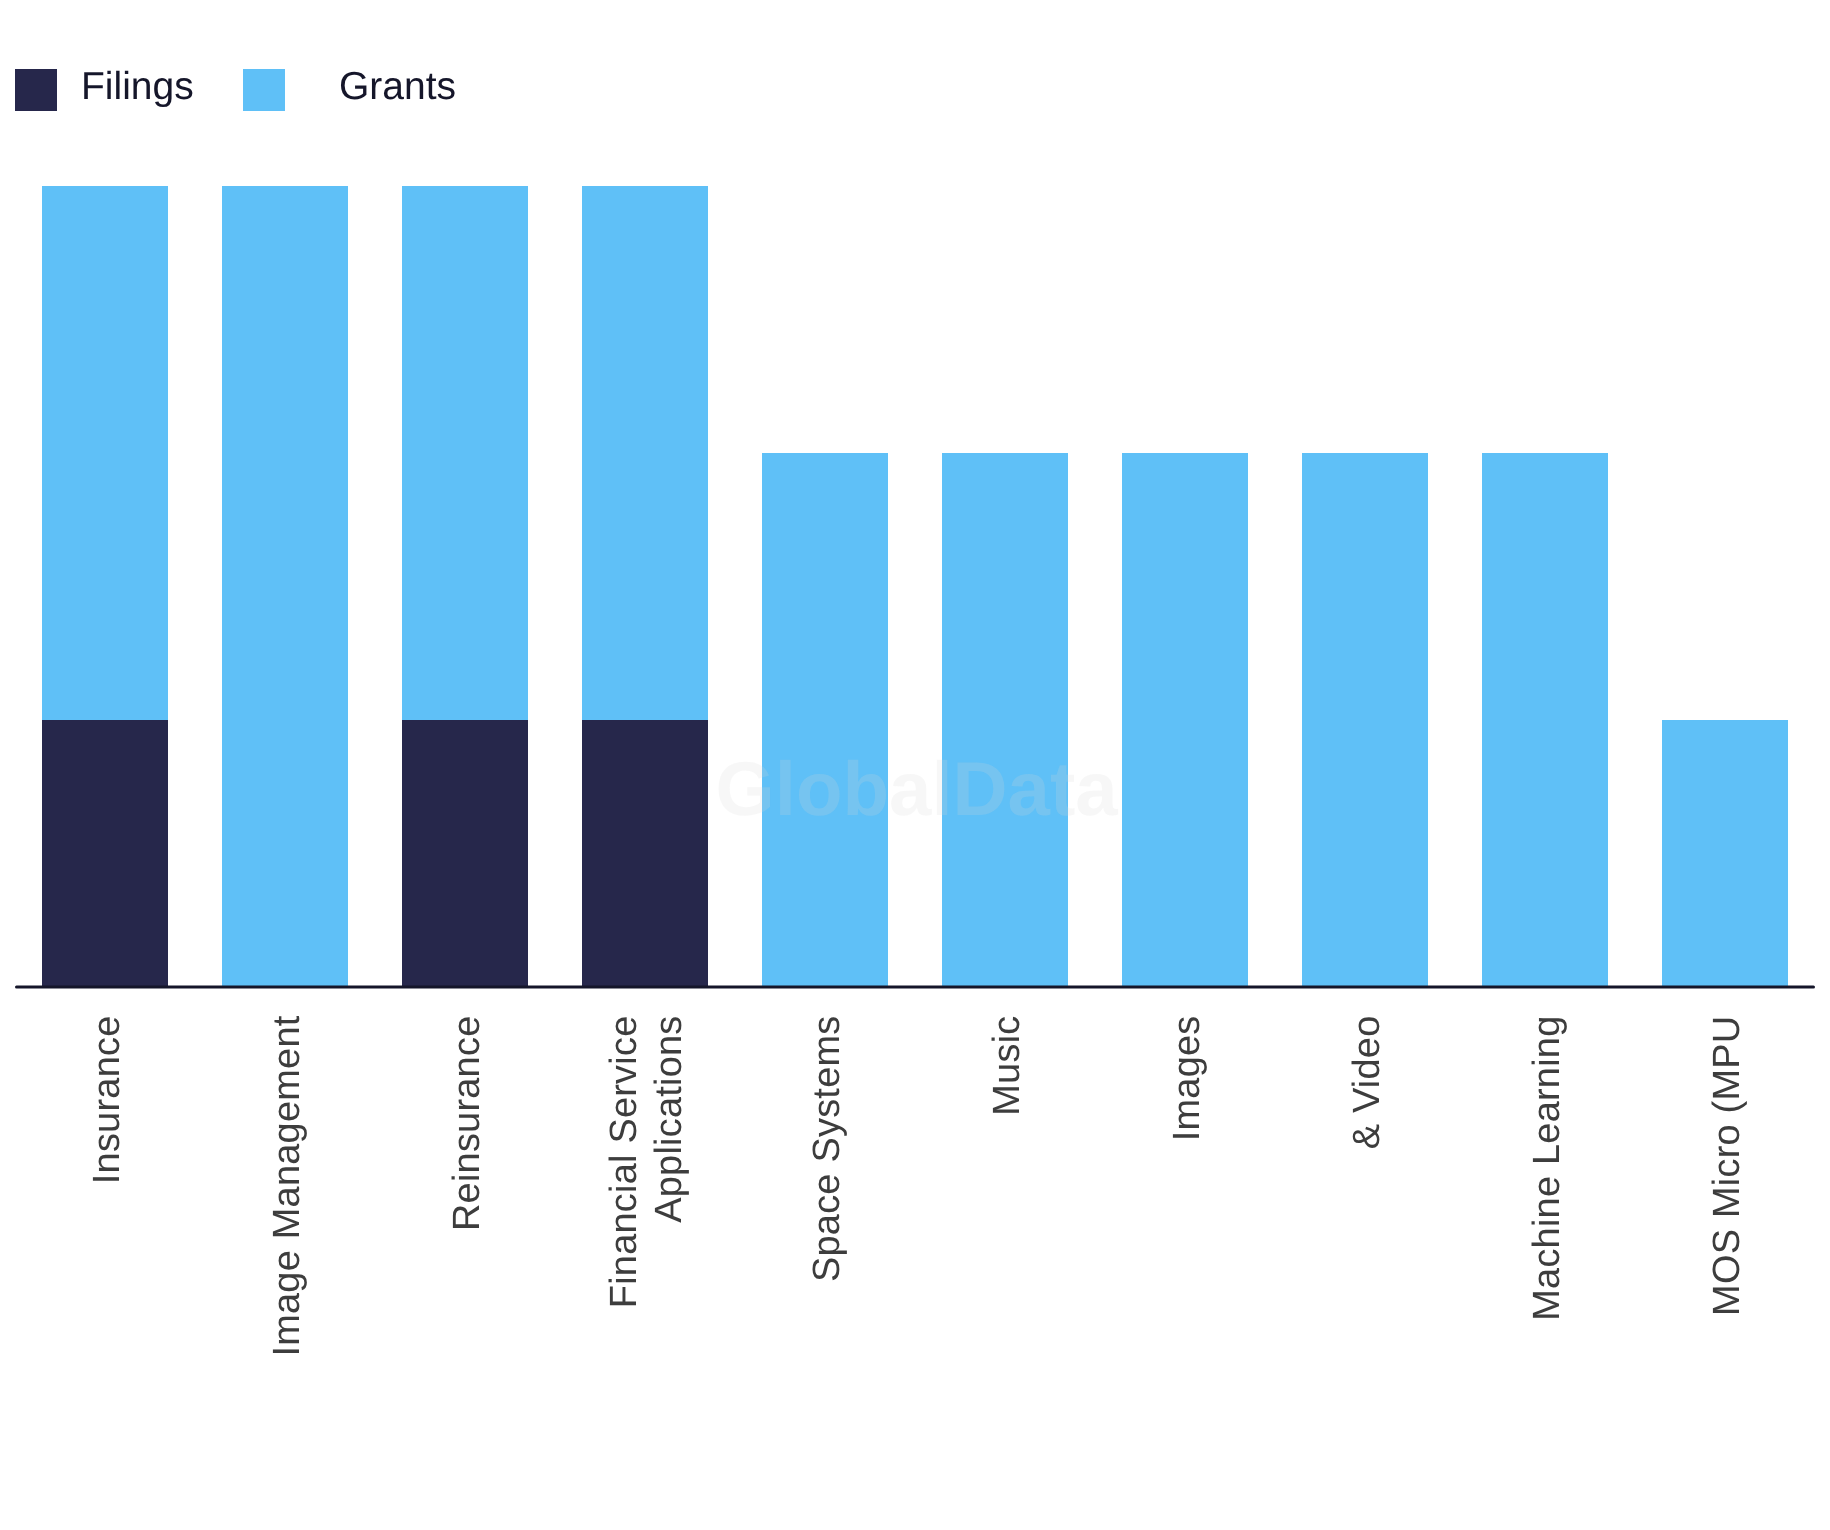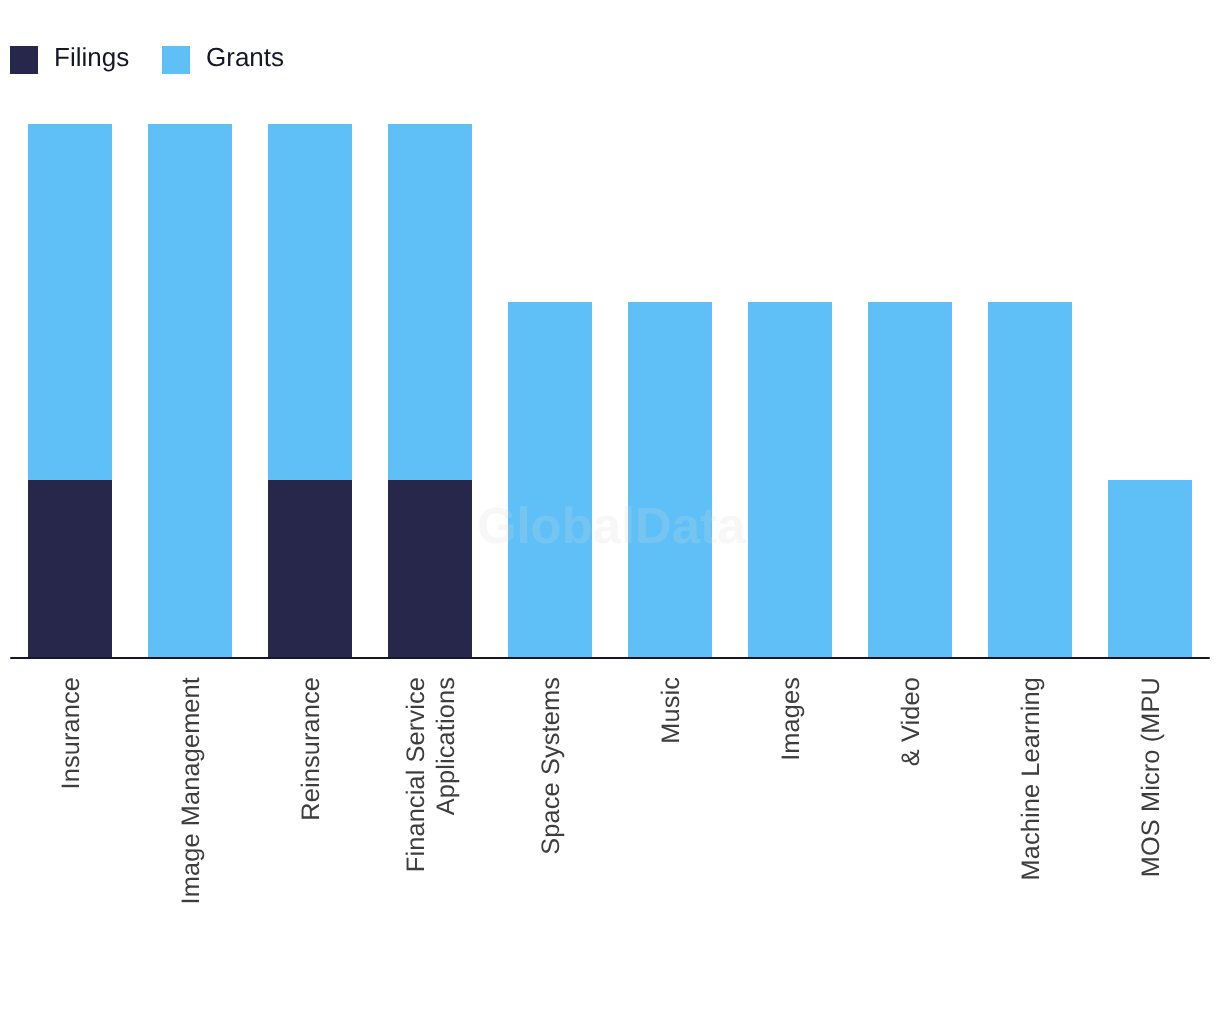--- a/index.html
+++ b/index.html
@@ -5,21 +5,21 @@
 <style>
   html,body{margin:0;padding:0;background:#ffffff;-webkit-font-smoothing:antialiased;text-rendering:geometricPrecision;}
   body{width:1220px;height:1020px;overflow:hidden;
        font-family:"Liberation Sans",sans-serif;}
   .chart{position:relative;width:1220px;height:1020px;background:#ffffff;}
 
   
   .legend{position:absolute;left:0;top:46px;height:28px;transform:translateZ(0);}
   .legend-item{position:absolute;top:0;display:flex;align-items:flex-start;}
   .legend-item.i0{left:10px;}
-  .legend-item.i1{left:162px;}
+  .legend-item.i1{left:162px;gap:20px;}
   .swatch{width:28px;height:28px;flex:0 0 auto;}
   .legend-label{font-size:26px;color:#15162a;margin-left:16px;transform:translateZ(0);
                 line-height:28px;margin-top:-3px;white-space:pre;}
 
   
   .plot{position:absolute;left:0;top:0;width:1220px;height:1020px;}
   .bar{position:absolute;}
   .seg{position:absolute;left:0;width:100%;}
 
   .watermark{position:absolute;left:477px;top:485px;font-weight:700;transform:translateZ(0);

